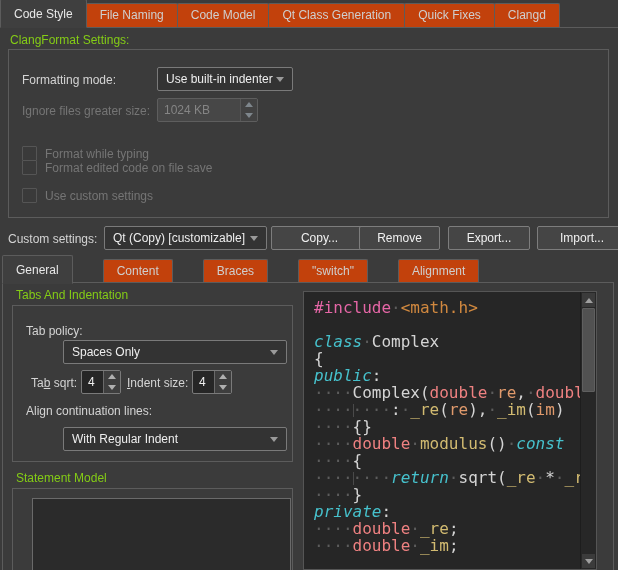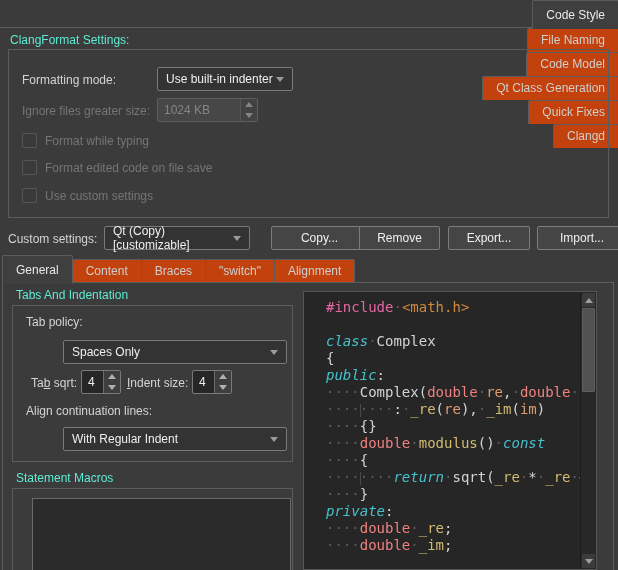--- a/index.html
+++ b/index.html
@@ -20,26 +20,26 @@
     border-radius:2px 2px 0 0;
     padding:4px 13px 5px 13px; margin-right:-1px;
     white-space:nowrap; cursor:default;
   }
   .tabbar .tab.active {
     background:#3f3f3f; color:#e8e8e8;
     padding-top:7px; padding-bottom:6px;
     margin-bottom:-1px; border-bottom:1px solid #3f3f3f;
     z-index:2;
   }
-  #top-tabbar { left:0; top:0; width:618px; height:28px;flex-direction:column; }
-  #style-tabbar { left:2px; top:257px; width:614px; height:26px; border-bottom:none; }
+  #top-tabbar { left:0; top:0; width:618px; height:28px; }
+  #style-tabbar { left:2px; top:257px; width:614px; height:26px; border-bottom:none;gap:31px; }
 
   
   .groupbox { position:absolute; border:1px solid #5c5c5c; }
-  .group-label { position:absolute; color:#5eead4; white-space:nowrap; }
+  .group-label { position:absolute; color:#84cc16; white-space:nowrap; }
 
   
   .label { position:absolute; white-space:nowrap; }
   .label.disabled { color:#757575; }
   .mn { text-decoration:underline; }
 
   .combo {
     position:absolute; display:flex; align-items:center;
     background:#333333; border:1px solid #7a7a7a; border-radius:2px;
     padding:0 8px; color:#eeeeee; height:24px; cursor:default;
@@ -83,22 +83,22 @@
   
   #macros-edit { position:absolute; background:#2b2b2b; border:1px solid #6a6a6a; }
 
   
   #code-editor {
     position:absolute; left:303px; top:291px; width:294px; height:279px;
     background:#262626; border:1px solid #555555; overflow:hidden;
   }
   #code-lines {
     position:absolute; left:0; top:0; right:16px; bottom:0;
-    padding:7px 0 0 22px; overflow:hidden;
-    font-family:"DejaVu Sans Mono", monospace; font-size:14px; line-height:17px;
+    padding:7px 0 0 10px; overflow:hidden;
+    font-family:"DejaVu Sans Mono", monospace; font-size:16px; line-height:17px;
     white-space:pre; color:#d4d4d4;
   }
   .code-line { height:17px; }
   .indent-guide { display:inline-block; width:1px; height:13px; background:#4a4a4a; vertical-align:middle; margin-right:-1px; }
 
   
   #code-scrollbar { position:absolute; right:0; top:0; width:16px; height:100%;
     background:#272727; border-left:1px solid #1d1d1d; }
   .sb-btn { position:absolute; left:1px; right:1px; height:14px; background:#3b3b3b;
     display:flex; align-items:center; justify-content:center; }
@@ -136,35 +136,35 @@
   <span class="spinbtns">
     <span class="sb">
         <span class="tri-up"></span>
       </span>
     <span class="sb">
         <span class="tri-dn"></span>
       </span>
   </span>
 </div>
 
-<div class="checkrow disabled" style="left:22px; top:133px;">
+<div class="checkrow disabled" style="left:22px; top:146px;">
   <span class="checkbox"></span>
   <span class="checklabel">Format while typing</span>
 </div>
 <div class="checkrow disabled" style="left:22px; top:160px;">
   <span class="checkbox"></span>
   <span class="checklabel">Format edited code on file save</span>
 </div>
 <div class="checkrow disabled" style="left:22px; top:188px;">
   <span class="checkbox"></span>
   <span class="checklabel">Use custom settings</span>
 </div>
 
 <div class="label" style="left:8px; top:232px;">Custom settings:</div>
-<div class="combo" style="left:104px; top:226px; width:146px;">
+<div class="combo" style="left:104px; top:226px; width:163px;">
   <span>Qt (Copy) [customizable]</span>
   <span class="arrow-down"></span>
 </div>
 <div class="btn" style="left:271px; top:226px; width:97px;">Copy...</div>
 <div class="btn" style="left:359px; top:226px; width:81px;">Remove</div>
 <div class="btn" style="left:448px; top:226px; width:82px;">Export...</div>
 <div class="btn" style="left:537px; top:226px; width:90px;">Import...</div>
 
 <div id="style-tabbar" class="tabbar">
   <div class="tab active">General</div>
@@ -172,21 +172,21 @@
   <div class="tab">Braces</div>
   <div class="tab">"switch"</div>
   <div class="tab">Alignment</div>
 </div>
 
 <div id="style-pane"></div>
 
 <div class="group-label" style="left:16px; top:288px;">Tabs And Indentation</div>
 <div class="groupbox" style="left:12px; top:305px; width:281px; height:157px;"></div>
 
-<div class="label" style="left:26px; top:315px;">Tab policy:</div>
+<div class="label" style="left:26px; top:324px;">Tab policy:</div>
 <div class="combo" style="left:63px; top:340px; width:224px;">
   <span>Spaces Only</span>
   <span class="arrow-down"></span>
 </div>
 
 <div class="label" style="left:31px; top:376px;"><span>Ta</span><span class="mn">b</span><span> sqrt:</span></div>
 <div class="spin" style="left:81px; top:370px; width:40px;">
   <span class="val">4</span>
   <span class="spinbtns">
     <span class="sb">
@@ -209,21 +209,21 @@
       </span>
   </span>
 </div>
 
 <div class="label" style="left:26px; top:404px;">Align continuation lines:</div>
 <div class="combo" style="left:63px; top:427px; width:224px;">
   <span>With Regular Indent</span>
   <span class="arrow-down"></span>
 </div>
 
-<div class="group-label" style="left:16px; top:471px;">Statement Macros</div>
+<div class="group-label" style="left:16px; top:471px;">Statement Model</div>
 <div class="groupbox" style="left:12px; top:488px; width:281px; height:90px;"></div>
 <div id="macros-edit" style="left:32px; top:498px; width:259px; height:80px;"></div>
 
 <div id="code-editor">
   <div id="code-lines"><div class="code-line"><span style="color: rgb(229, 102, 166);">#include</span><span style="color: rgb(92, 92, 92);">·</span><span style="color: rgb(208, 136, 63);">&lt;math.h&gt;</span></div><div class="code-line"></div><div class="code-line"><span style="color: rgb(70, 193, 204); font-style: italic;">class</span><span style="color: rgb(92, 92, 92);">·</span><span style="color: rgb(212, 212, 212);">Complex</span></div><div class="code-line"><span style="color: rgb(212, 212, 212);">{</span></div><div class="code-line"><span style="color: rgb(70, 193, 204); font-style: italic;">public</span><span style="color: rgb(212, 212, 212);">:</span></div><div class="code-line"><span style="color: rgb(92, 92, 92);">····</span><span style="color: rgb(212, 212, 212);">Complex(</span><span style="color: rgb(238, 129, 129);">double</span><span style="color: rgb(92, 92, 92);">·</span><span style="color: rgb(224, 154, 108);">re</span><span style="color: rgb(212, 212, 212);">,</span><span style="color: rgb(92, 92, 92);">·</span><span style="color: rgb(238, 129, 129);">double</span><span style="color: rgb(92, 92, 92);">·</span><span style="color: rgb(224, 154, 108);">im</span><span style="color: rgb(212, 212, 212);">)</span></div><div class="code-line"><span style="color: rgb(92, 92, 92);">····</span><span class="indent-guide"></span><span style="color: rgb(92, 92, 92);">····</span><span style="color: rgb(212, 212, 212);">:</span><span style="color: rgb(92, 92, 92);">·</span><span style="color: rgb(210, 187, 113);">_re</span><span style="color: rgb(212, 212, 212);">(</span><span style="color: rgb(224, 154, 108);">re</span><span style="color: rgb(212, 212, 212);">),</span><span style="color: rgb(92, 92, 92);">·</span><span style="color: rgb(210, 187, 113);">_im</span><span style="color: rgb(212, 212, 212);">(</span><span style="color: rgb(224, 154, 108);">im</span><span style="color: rgb(212, 212, 212);">)</span></div><div class="code-line"><span style="color: rgb(92, 92, 92);">····</span><span style="color: rgb(212, 212, 212);">{}</span></div><div class="code-line"><span style="color: rgb(92, 92, 92);">····</span><span style="color: rgb(238, 129, 129);">double</span><span style="color: rgb(92, 92, 92);">·</span><span style="color: rgb(210, 187, 113);">modulus</span><span style="color: rgb(212, 212, 212);">()</span><span style="color: rgb(92, 92, 92);">·</span><span style="color: rgb(70, 193, 204); font-style: italic;">const</span></div><div class="code-line"><span style="color: rgb(92, 92, 92);">····</span><span style="color: rgb(212, 212, 212);">{</span></div><div class="code-line"><span style="color: rgb(92, 92, 92);">····</span><span class="indent-guide"></span><span style="color: rgb(92, 92, 92);">····</span><span style="color: rgb(70, 193, 204); font-style: italic;">return</span><span style="color: rgb(92, 92, 92);">·</span><span style="color: rgb(212, 212, 212);">sqrt(</span><span style="color: rgb(210, 187, 113);">_re</span><span style="color: rgb(92, 92, 92);">·</span><span style="color: rgb(212, 212, 212);">*</span><span style="color: rgb(92, 92, 92);">·</span><span style="color: rgb(210, 187, 113);">_re</span><span style="color: rgb(92, 92, 92);">·</span><span style="color: rgb(212, 212, 212);">+</span><span style="color: rgb(92, 92, 92);">·</span><span style="color: rgb(210, 187, 113);">_i</span></div><div class="code-line"><span style="color: rgb(92, 92, 92);">····</span><span style="color: rgb(212, 212, 212);">}</span></div><div class="code-line"><span style="color: rgb(70, 193, 204); font-style: italic;">private</span><span style="color: rgb(212, 212, 212);">:</span></div><div class="code-line"><span style="color: rgb(92, 92, 92);">····</span><span style="color: rgb(238, 129, 129);">double</span><span style="color: rgb(92, 92, 92);">·</span><span style="color: rgb(210, 187, 113);">_re</span><span style="color: rgb(212, 212, 212);">;</span></div><div class="code-line"><span style="color: rgb(92, 92, 92);">····</span><span style="color: rgb(238, 129, 129);">double</span><span style="color: rgb(92, 92, 92);">·</span><span style="color: rgb(210, 187, 113);">_im</span><span style="color: rgb(212, 212, 212);">;</span></div></div>
   <div id="code-scrollbar">
     <div class="sb-btn up">
         <span class="sb-tri-up"></span>
       </div>
     <div class="sb-thumb"></div>

